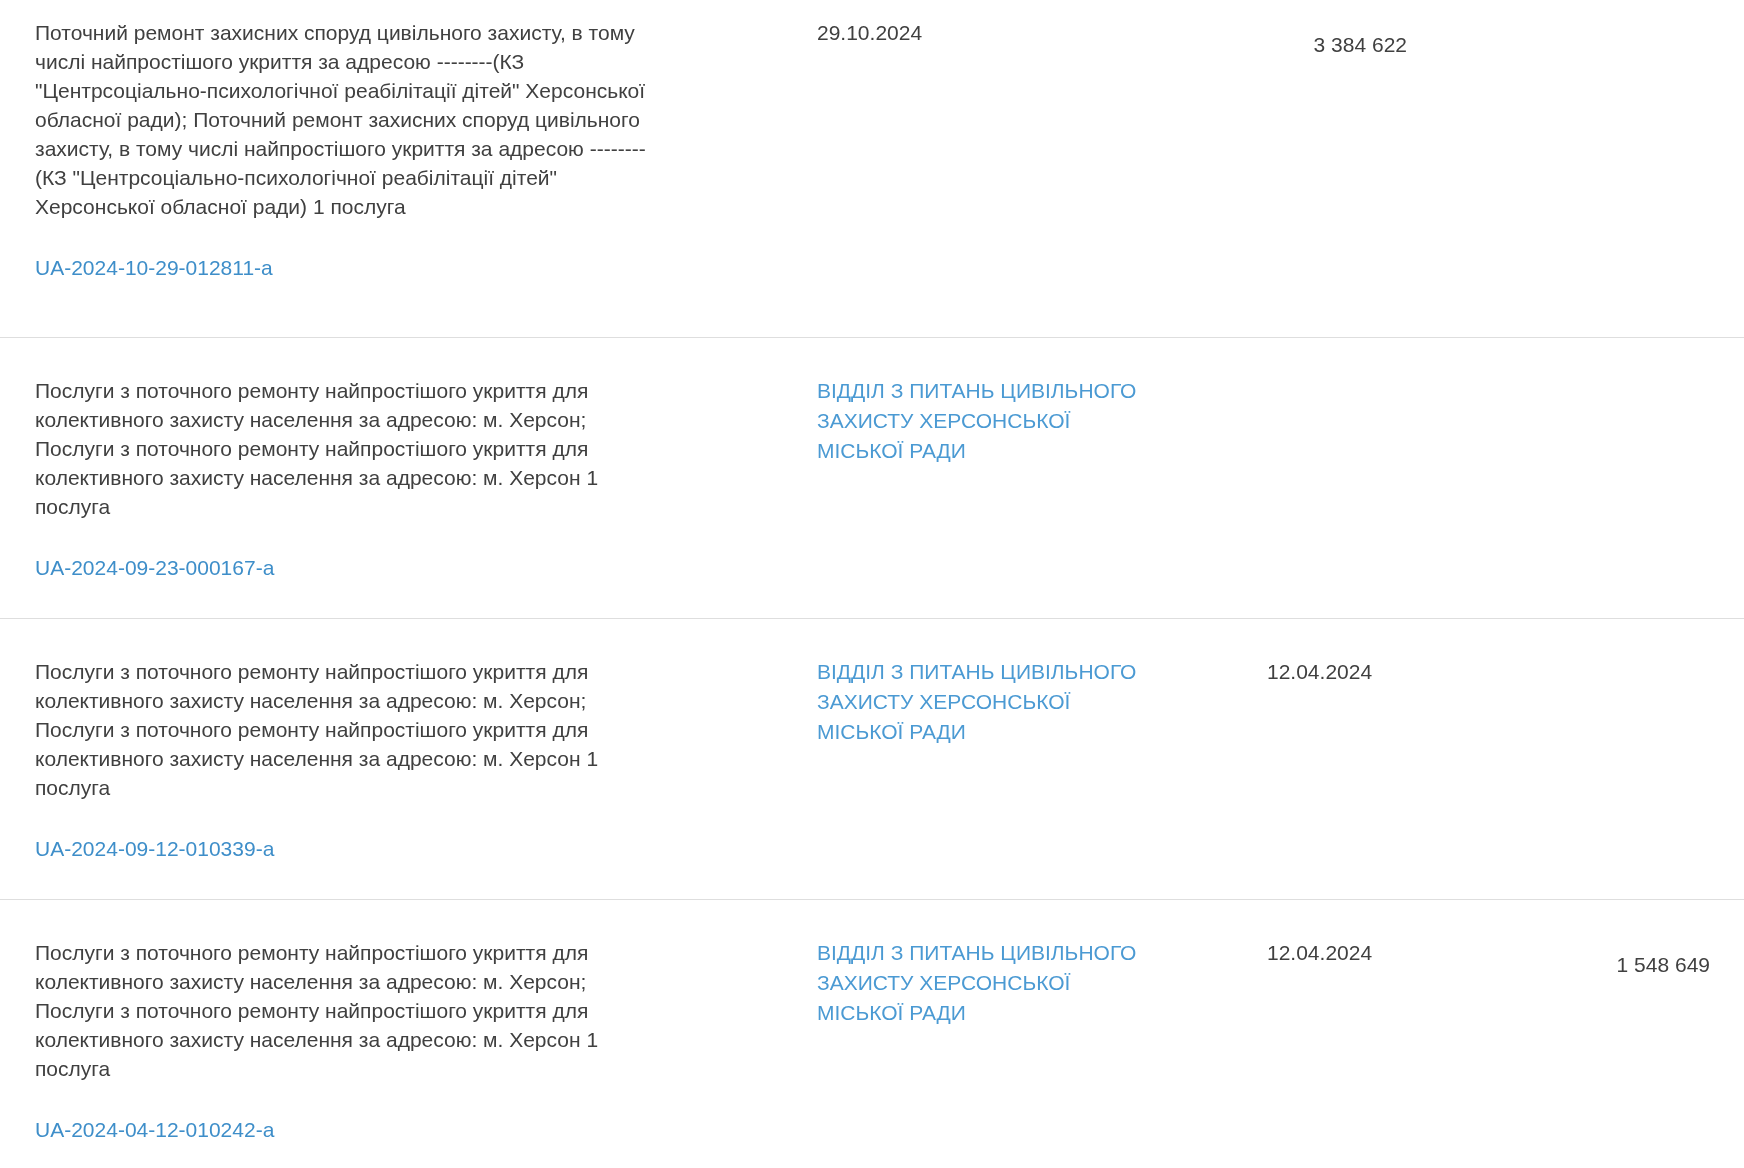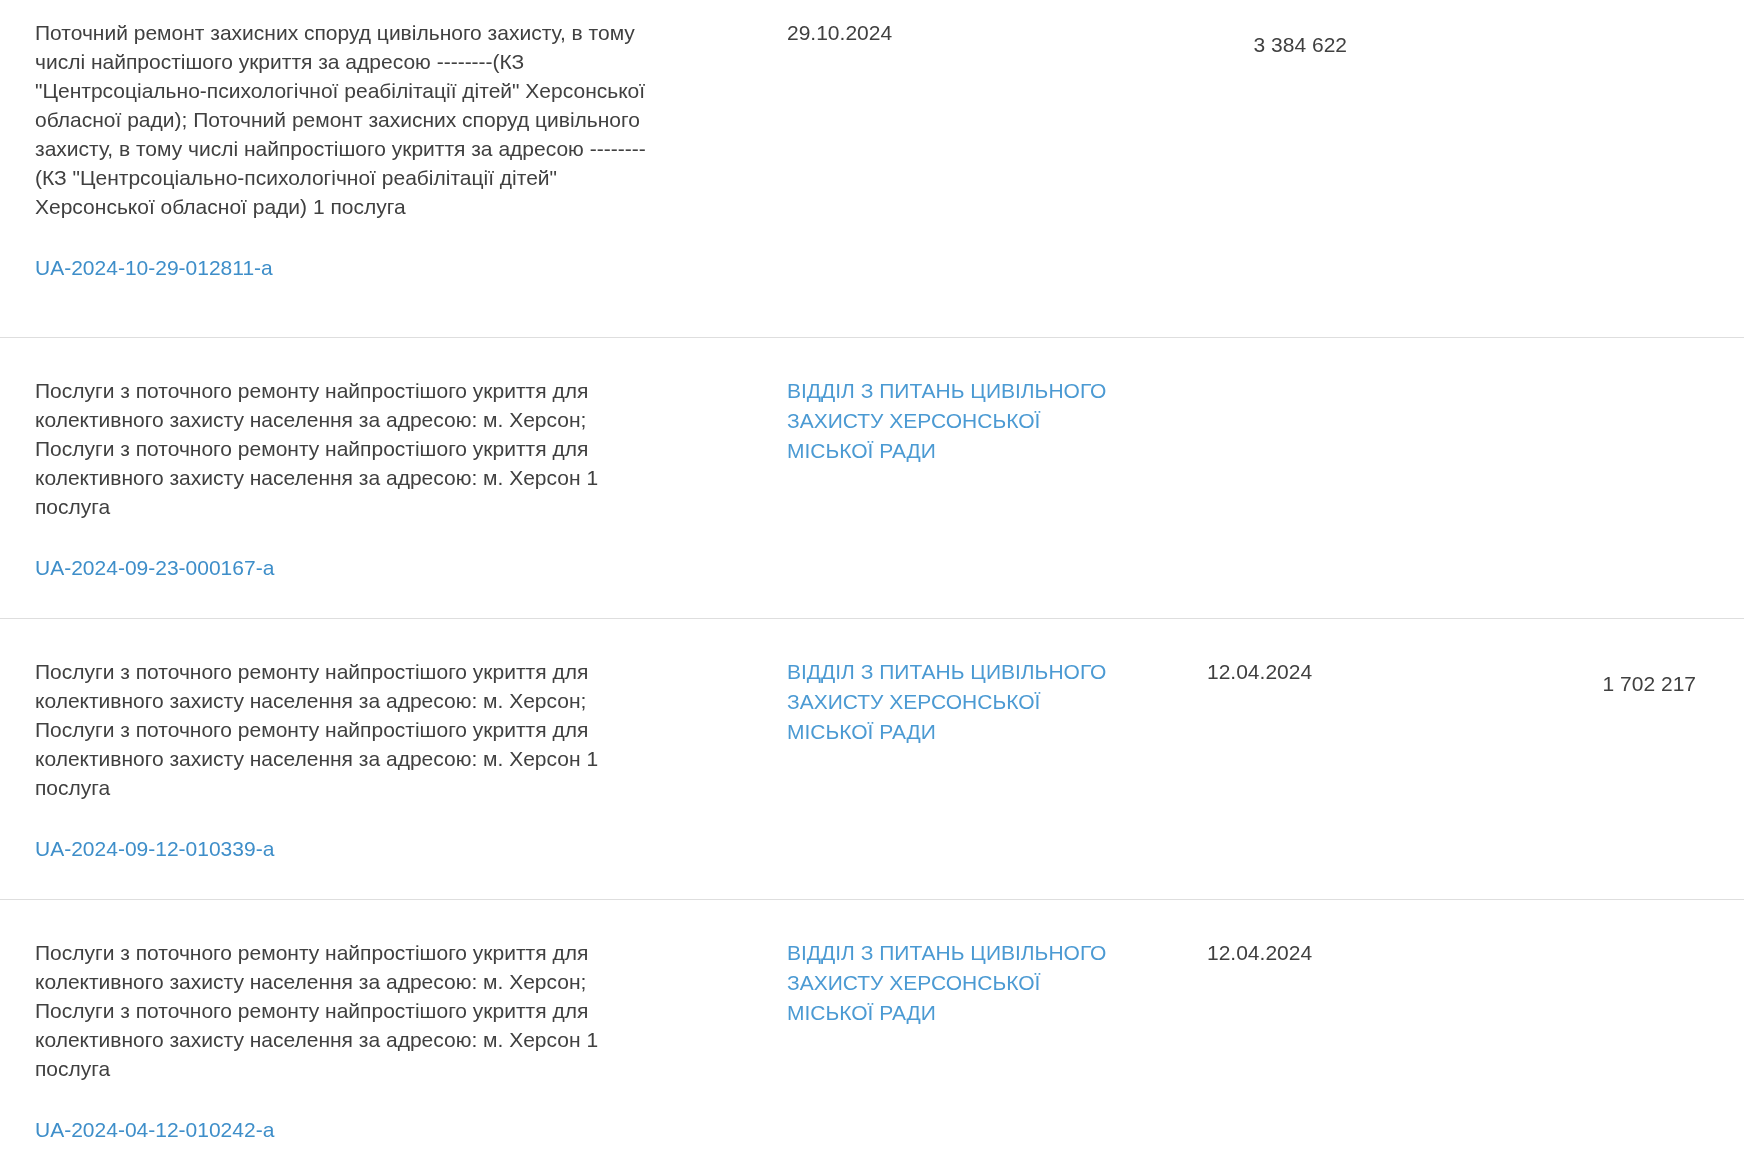--- a/index.html
+++ b/index.html
@@ -21,22 +21,22 @@
     width: 1744px;
     height: 1168px;
     overflow: hidden;
   }
   .tender-list {
     width: 1744px;
   }
   .row {
     display: grid;
     grid-template-columns: 662px 330px 140px 1fr;
-    column-gap: 90px;
-    padding: 38px 48px 36px 35px;
+    column-gap: 120px;
+    padding: 38px 34px 36px 35px;
     border-top: 1px solid var(--divider);
   }
   .row:first-child {
     border-top: none;
     padding-top: 18px;
     padding-bottom: 55px;
   }
   .desc-cell {
     padding-right: 35px;
   }
@@ -107,30 +107,30 @@
     <div class="desc-cell">
       <p class="desc">Послуги з поточного ремонту найпростішого укриття для колективного захисту населення за адресою: м. Херсон; Послуги з поточного ремонту найпростішого укриття для колективного захисту населення за адресою: м. Херсон 1 послуга</p>
       <a class="tender-link">UA-2024-09-12-010339-a</a>
     </div>
     <div class="org-cell">
       <a class="org-link">ВІДДІЛ З ПИТАНЬ ЦИВІЛЬНОГО ЗАХИСТУ ХЕРСОНСЬКОЇ МІСЬКОЇ РАДИ</a>
     </div>
     <div class="date-cell">
       <span>12.04.2024</span>
     </div>
-    <div class="amount-cell">
-      <span>1 702 217</span>
-    </div>
   </article>
 
   <article class="row">
     <div class="desc-cell">
       <p class="desc">Послуги з поточного ремонту найпростішого укриття для колективного захисту населення за адресою: м. Херсон; Послуги з поточного ремонту найпростішого укриття для колективного захисту населення за адресою: м. Херсон 1 послуга</p>
       <a class="tender-link">UA-2024-04-12-010242-a</a>
     </div>
     <div class="org-cell">
       <a class="org-link">ВІДДІЛ З ПИТАНЬ ЦИВІЛЬНОГО ЗАХИСТУ ХЕРСОНСЬКОЇ МІСЬКОЇ РАДИ</a>
     </div>
     <div class="date-cell">
       <span>12.04.2024</span>
     </div>
+    <div class="amount-cell">
+      <span>1 548 649</span>
+    </div>
   </article>
 </main>
 
 </body></html>

